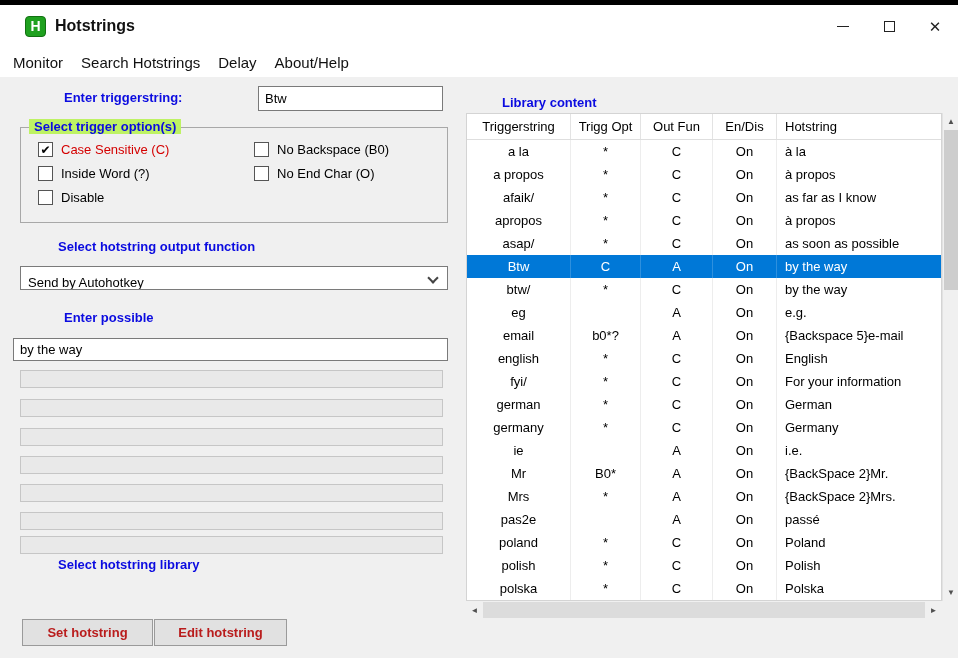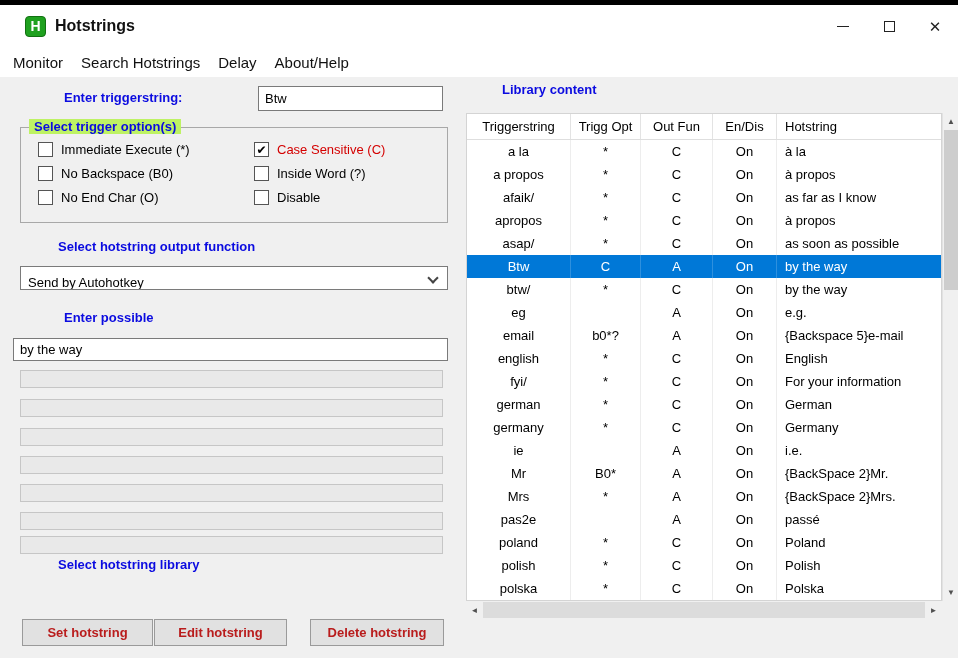--- a/index.html
+++ b/index.html
@@ -86,24 +86,20 @@
 
   <div class="content">
 
     <div class="blue-label" style="left:28px;top:13px;">Enter triggerstring:</div>
     <input class="text-input" style="left: 258px; top: 9px; width: 185px; height: 25px;" value="Btw">
 
     <div class="group-box">
       <div class="group-legend">Select trigger option(s)</div>
       <div class="cb-grid">
           <div class="cb-item">
-            <span class="cb-box"></span>
-            <span>Immediate Execute (*)</span>
-          </div>
-          <div class="cb-item">
             <span class="cb-box">✔</span>
             <span style="color: rgb(212, 0, 0);">Case Sensitive (C)</span>
           </div>
           <div class="cb-item">
             <span class="cb-box"></span>
             <span>No Backspace (B0)</span>
           </div>
           <div class="cb-item">
             <span class="cb-box"></span>
             <span>Inside Word (?)</span>
@@ -133,23 +129,22 @@
     <div class="empty-input" style="top:351px;"></div>
     <div class="empty-input" style="top:379px;"></div>
     <div class="empty-input" style="top:407px;"></div>
     <div class="empty-input" style="top:435px;"></div>
     <div class="empty-input" style="top:459px;"></div>
 
     <div class="blue-label" style="left:22px;top:480px;">Select hotstring library</div>
 
     <div class="btn" style="left:22px;top:542px;width:131px;">Set hotstring</div>
     <div class="btn" style="left:154px;top:542px;width:133px;">Edit hotstring</div>
-    <div class="btn" style="left:310px;top:542px;width:134px;">Delete hotstring</div>
-
-    <div class="blue-label" style="left:466px;top:5px;">Library content</div>
+
+    <div class="blue-label" style="left:466px;top:18px;">Library content</div>
 
     <div class="lib-table">
       <div class="thead">
           <div class="th">Triggerstring</div>
           <div class="th">Trigg Opt</div>
           <div class="th">Out Fun</div>
           <div class="th">En/Dis</div>
           <div class="th">Hotstring</div>
         </div>
       <div class="tbody">

